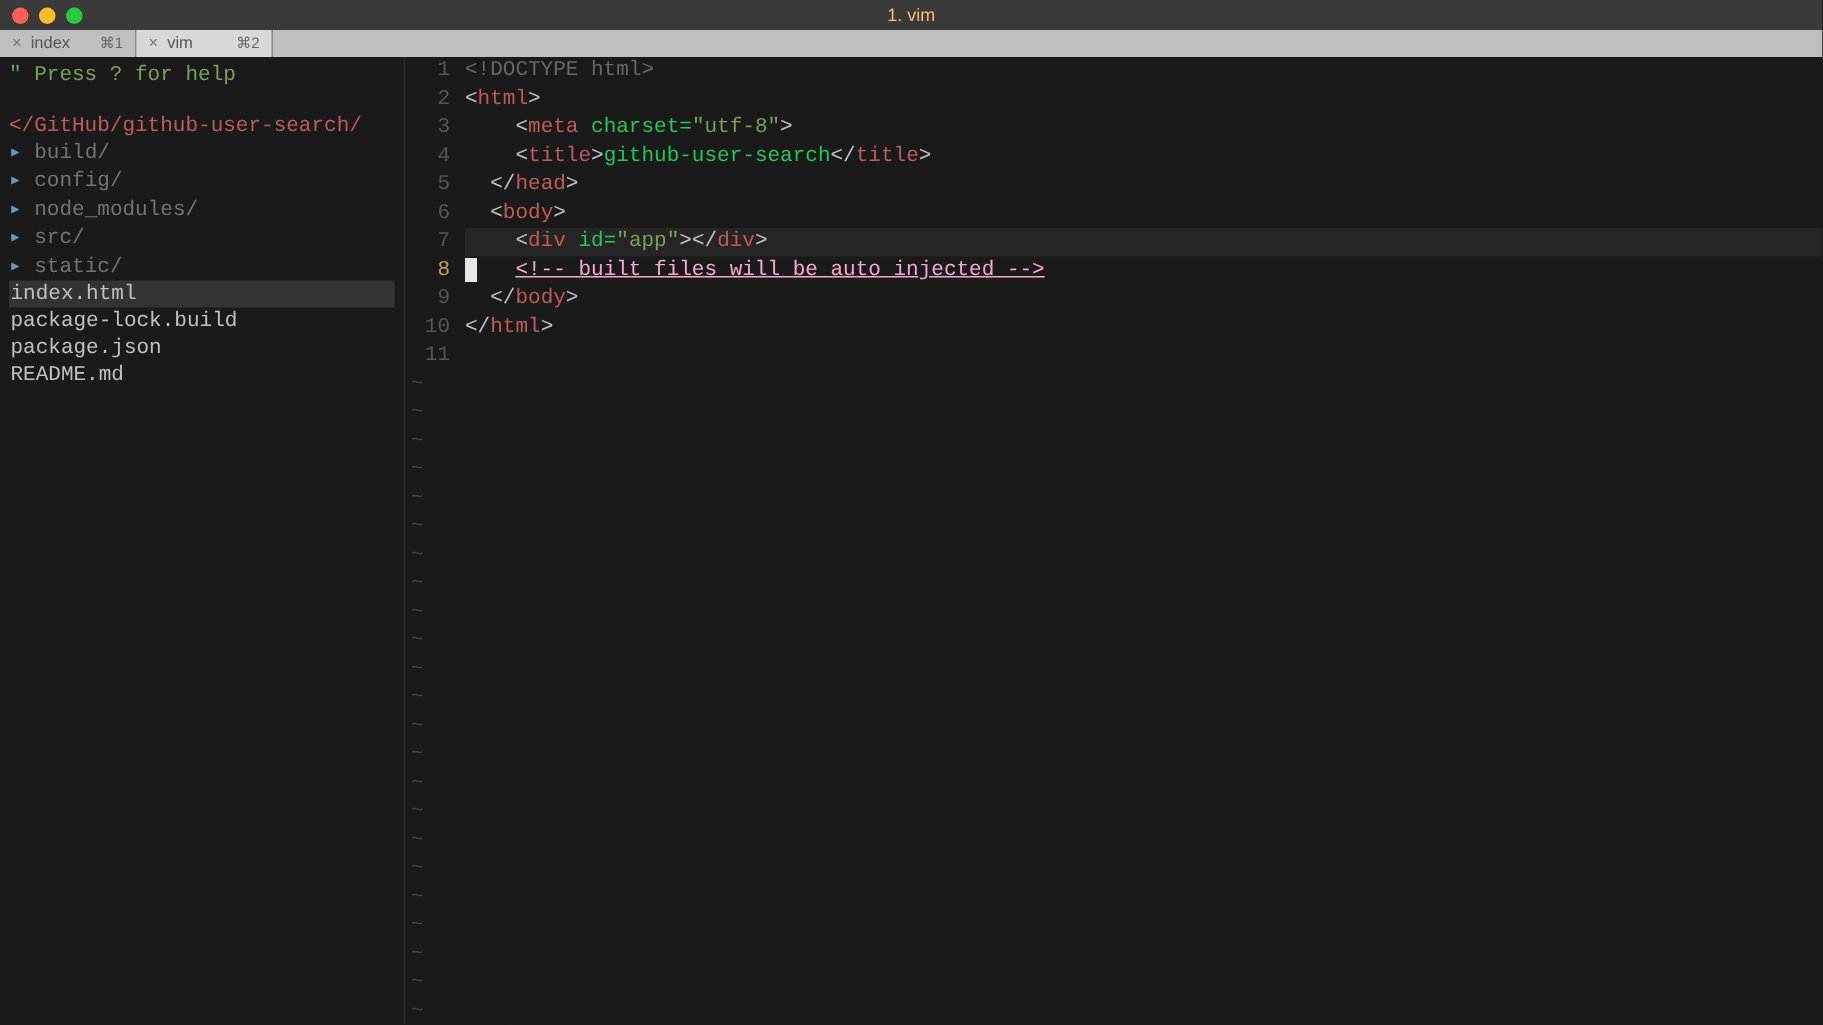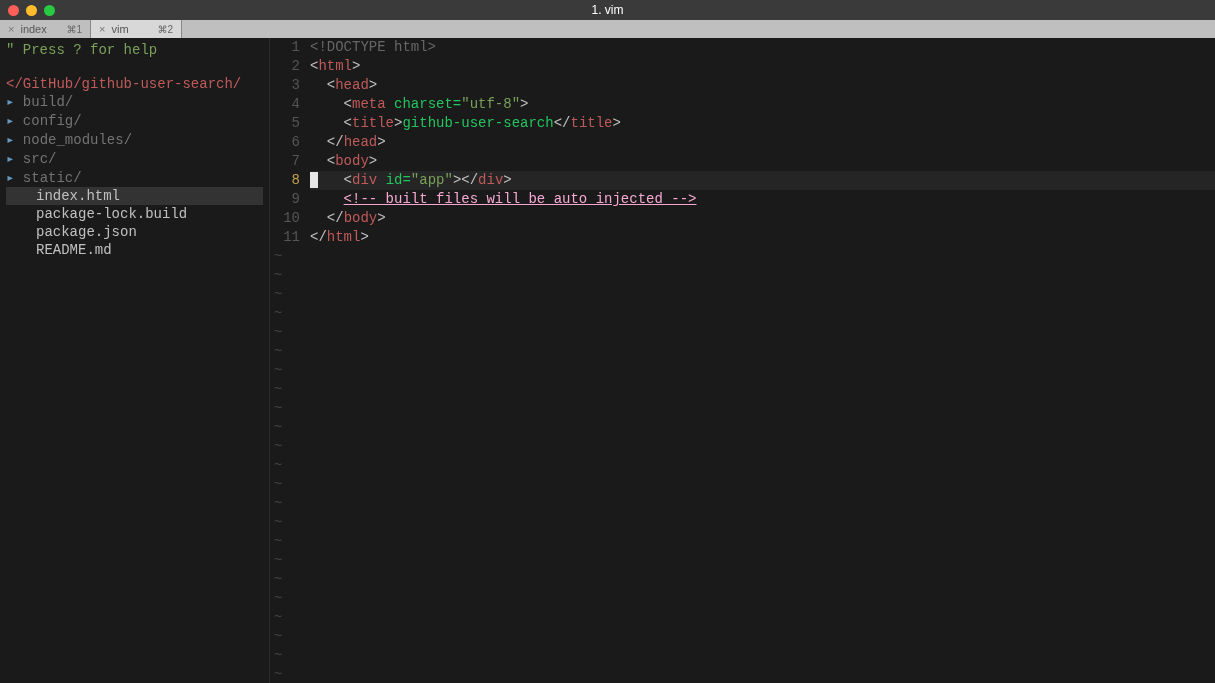--- a/index.html
+++ b/index.html
@@ -34,21 +34,21 @@
       height: 11px;
       border-radius: 50%;
     }
     .tl-close { background: #ff5f57; }
     .tl-min { background: #ffbd2e; }
     .tl-max { background: #28ca42; }
     .window-title {
       position: absolute;
       left: 50%;
       transform: translateX(-50%);
-      color: #ffffff;
+      color: #fdba74;
       font-size: 12px;
       font-family: -apple-system, sans-serif;
     }
     .tabbar {
       height: 18px;
       background: #bfbfbf;
       display: flex;
       align-items: stretch;
       font-family: -apple-system, sans-serif;
       font-size: 11px;
@@ -100,21 +100,21 @@
       color: #737373;
       padding: 1px 0;
       cursor: default;
     }
     .file-item.dir::before {
       content: '▸ ';
       color: #6699c0;
     }
     .file-item.file {
       color: #c0c0c0;
-      padding-left: 30px;
+      padding-left: 1px;
     }
     .file-item.selected {
       background: #333333;
     }
     .main-editor {
       flex: 1;
       display: flex;
       background: #1a1a1a;
       position: relative;
     }
@@ -239,21 +239,20 @@
         <div class="gutter-line tilde">~</div>
         <div class="gutter-line tilde">~</div>
         <div class="gutter-line tilde">~</div>
         <div class="gutter-line tilde">~</div>
         <div class="gutter-line tilde">~</div>
         <div class="gutter-line tilde">~</div>
       </div>
     <div class="code-area" id="code-area">
         <div class="code-line"><span></span><span class="doctype">&lt;!DOCTYPE html&gt;</span></div>
         <div class="code-line"><span></span><span class="bracket">&lt;</span><span class="tag">html</span><span class="bracket">&gt;</span></div>
-        <div class="code-line"><span>  </span><span class="bracket">&lt;</span><span class="tag">head</span><span class="bracket">&gt;</span></div>
         <div class="code-line"><span>    </span><span class="bracket">&lt;</span><span class="tag">meta</span><span class="text"> </span><span class="text">charset</span><span class="text">=</span><span class="string">"utf-8"</span><span class="bracket">&gt;</span></div>
         <div class="code-line"><span>    </span><span class="bracket">&lt;</span><span class="tag">title</span><span class="bracket">&gt;</span><span class="text">github-user-search</span><span class="bracket">&lt;/</span><span class="tag">title</span><span class="bracket">&gt;</span></div>
         <div class="code-line"><span>  </span><span class="bracket">&lt;/</span><span class="tag">head</span><span class="bracket">&gt;</span></div>
         <div class="code-line"><span>  </span><span class="bracket">&lt;</span><span class="tag">body</span><span class="bracket">&gt;</span></div>
         <div class="code-line current"><span>    </span><span class="bracket">&lt;</span><span class="tag">div</span><span class="text"> </span><span class="text">id</span><span class="text">=</span><span class="string">"app"</span><span class="bracket">&gt;</span><span class="bracket">&lt;/</span><span class="tag">div</span><span class="bracket">&gt;</span></div>
         <div class="code-line"><span>    </span><span class="comment">&lt;!-- built files will be auto injected --&gt;</span></div>
         <div class="code-line"><span>  </span><span class="bracket">&lt;/</span><span class="tag">body</span><span class="bracket">&gt;</span></div>
         <div class="code-line"><span></span><span class="bracket">&lt;/</span><span class="tag">html</span><span class="bracket">&gt;</span></div>
       </div>
     <div class="cursor-block"></div>

